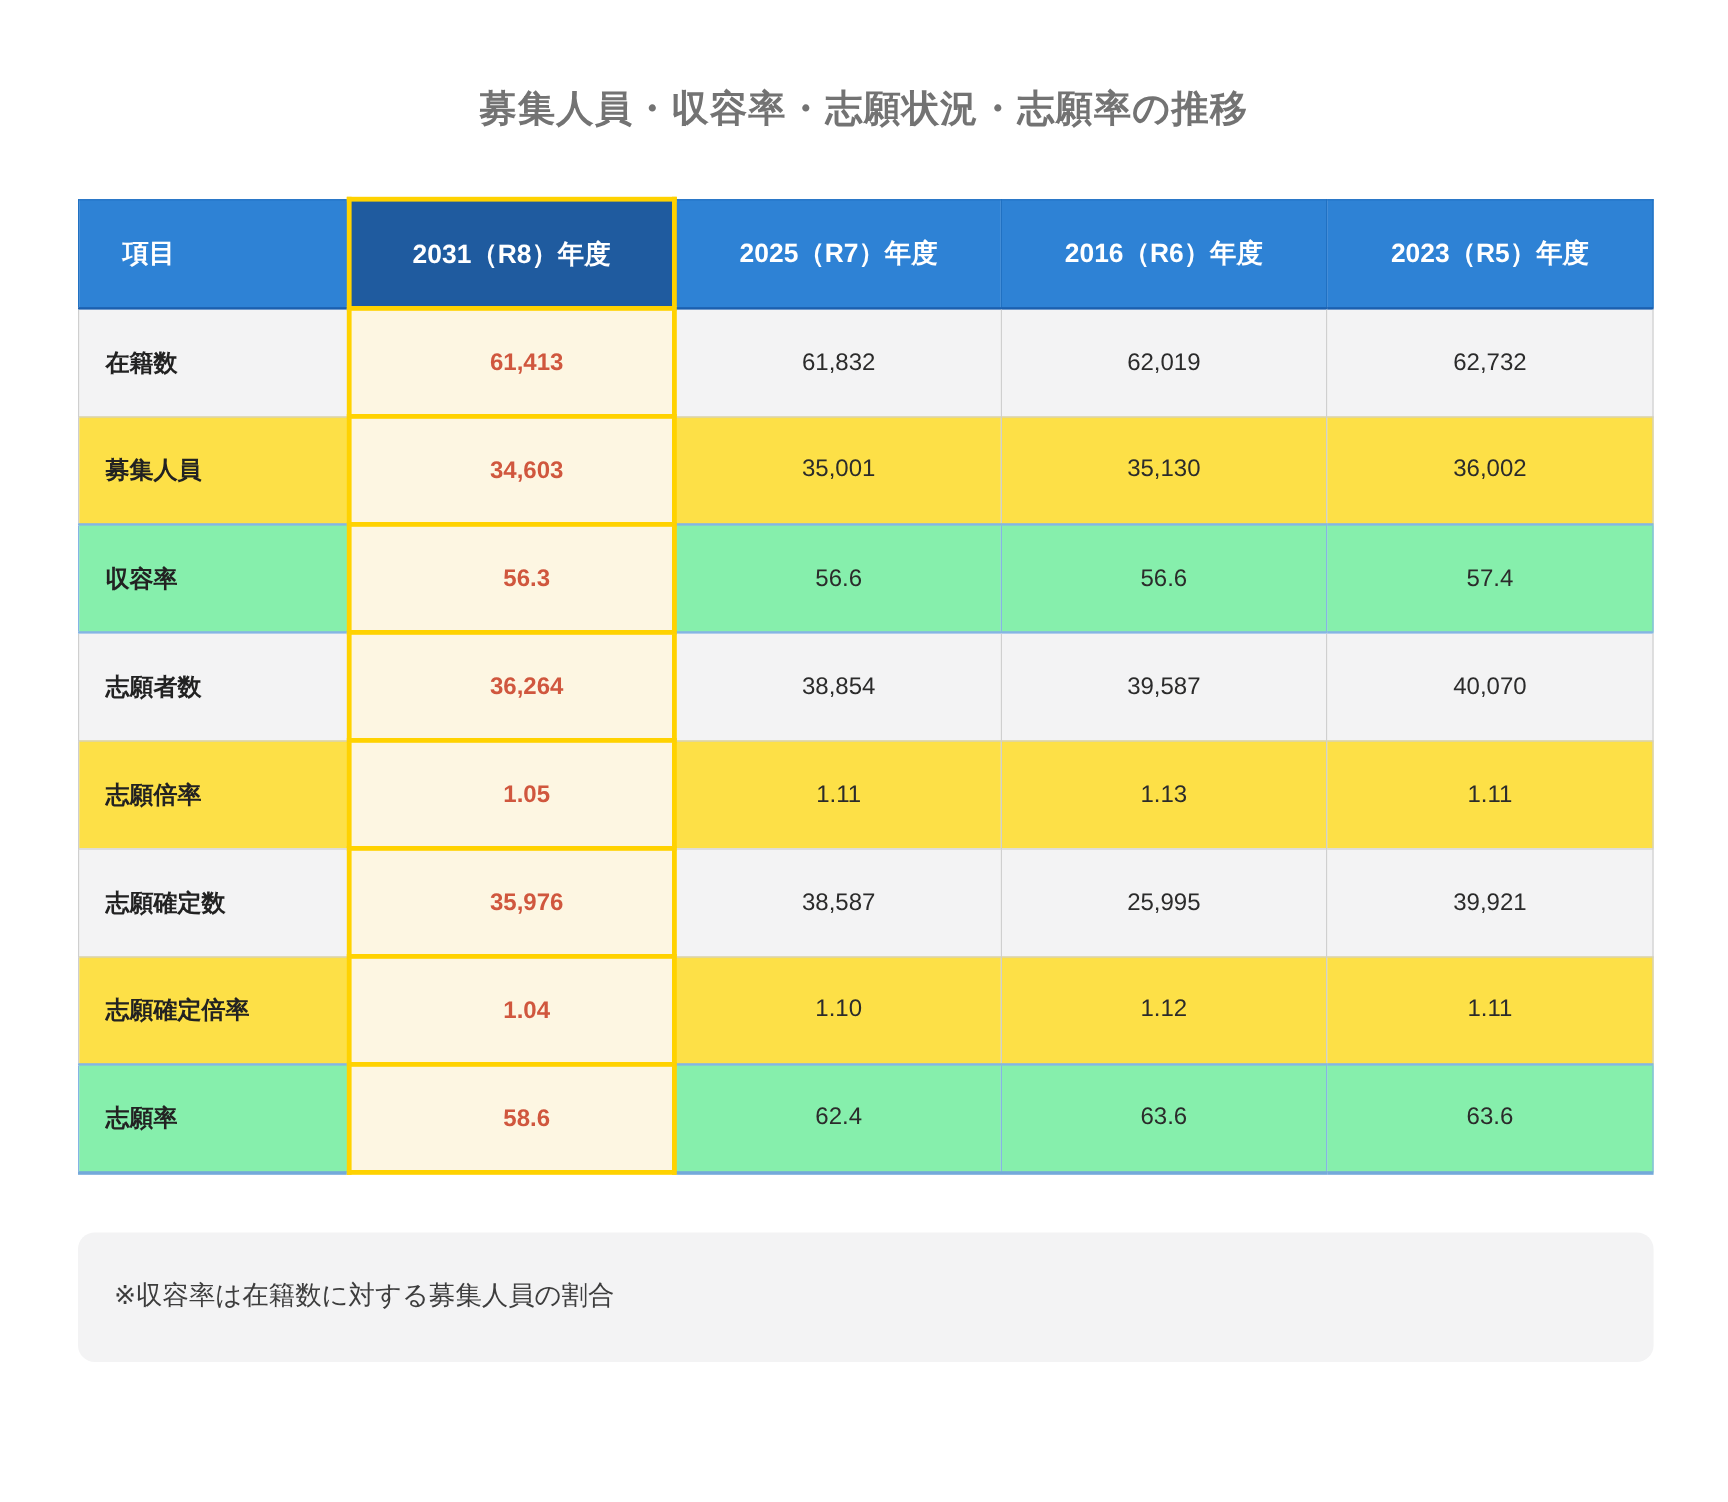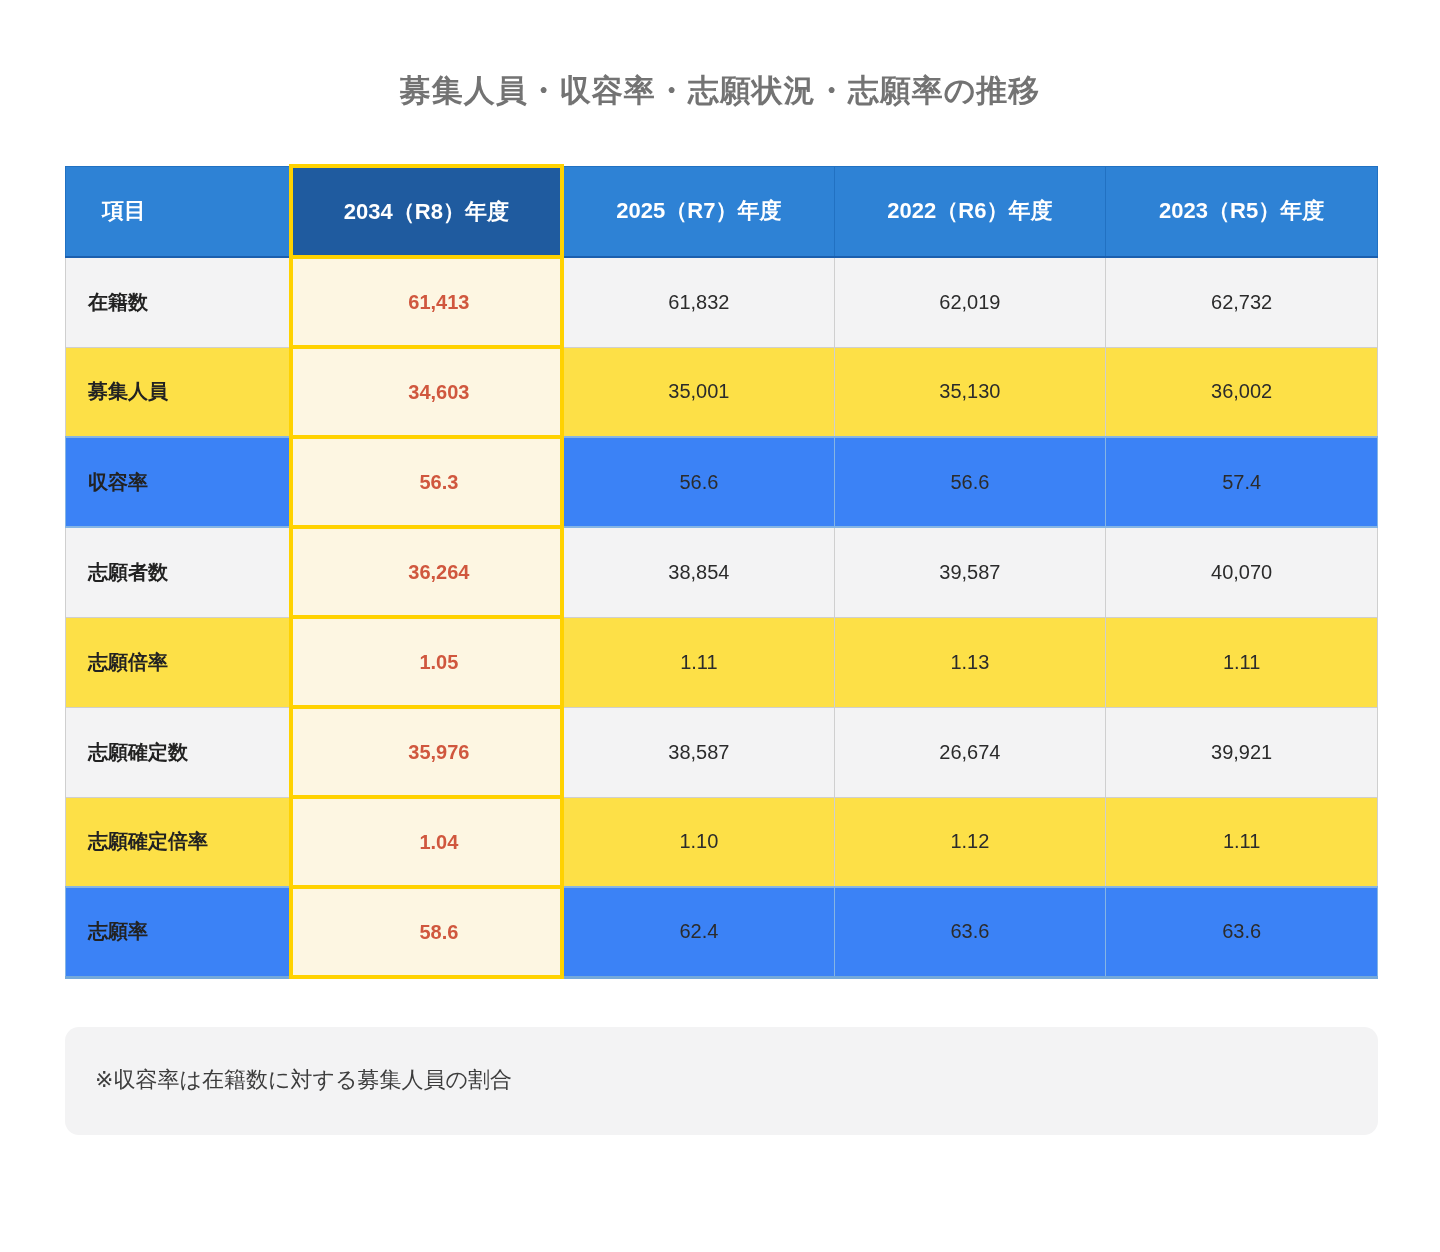--- a/index.html
+++ b/index.html
@@ -71,21 +71,21 @@
   tbody td {
     text-align: center;
     color: #2b2b2b;
     font-weight: 400;
   }
 
   
   tr.tone-gray th.row-label, tr.tone-gray td.plain { background: #f3f3f4; }
   tr.tone-white th.row-label, tr.tone-white td.plain { background: #fde047; }
   tr.tone-blue th.row-label, tr.tone-blue td.plain {
-    background: #3b82f6;
+    background: #86efac;
     border: 1px solid #85b5e4;
     border-top: 2px solid #85b5e4;
     border-bottom: 2px solid #85b5e4;
   }
 
   
   tbody td.hl {
     background: #fdf6e2;
     border: 4px solid #ffd200;
     color: #d0573e;
@@ -126,23 +126,23 @@
       <colgroup>
         <col class="c-item">
         <col class="c-year">
         <col class="c-year">
         <col class="c-year">
         <col class="c-year">
       </colgroup>
       <thead>
         <tr>
           <th class="col-item">項目</th>
-          <th class="hl-head">2034（R8）年度</th>
+          <th class="hl-head">2031（R8）年度</th>
           <th>2025（R7）年度</th>
-          <th>2022（R6）年度</th>
+          <th>2016（R6）年度</th>
           <th>2023（R5）年度</th>
         </tr>
       </thead>
       <tbody id="tbody">
           <tr class="tone-gray">
             <th class="row-label">在籍数</th>
             <td class="hl">61,413</td>
             <td class="plain">61,832</td>
             <td class="plain">62,019</td>
             <td class="plain">62,732</td>
@@ -172,21 +172,21 @@
             <th class="row-label">志願倍率</th>
             <td class="hl">1.05</td>
             <td class="plain">1.11</td>
             <td class="plain">1.13</td>
             <td class="plain">1.11</td>
           </tr>
           <tr class="tone-gray">
             <th class="row-label">志願確定数</th>
             <td class="hl">35,976</td>
             <td class="plain">38,587</td>
-            <td class="plain">26,674</td>
+            <td class="plain">25,995</td>
             <td class="plain">39,921</td>
           </tr>
           <tr class="tone-white">
             <th class="row-label">志願確定倍率</th>
             <td class="hl">1.04</td>
             <td class="plain">1.10</td>
             <td class="plain">1.12</td>
             <td class="plain">1.11</td>
           </tr>
           <tr class="tone-blue">

